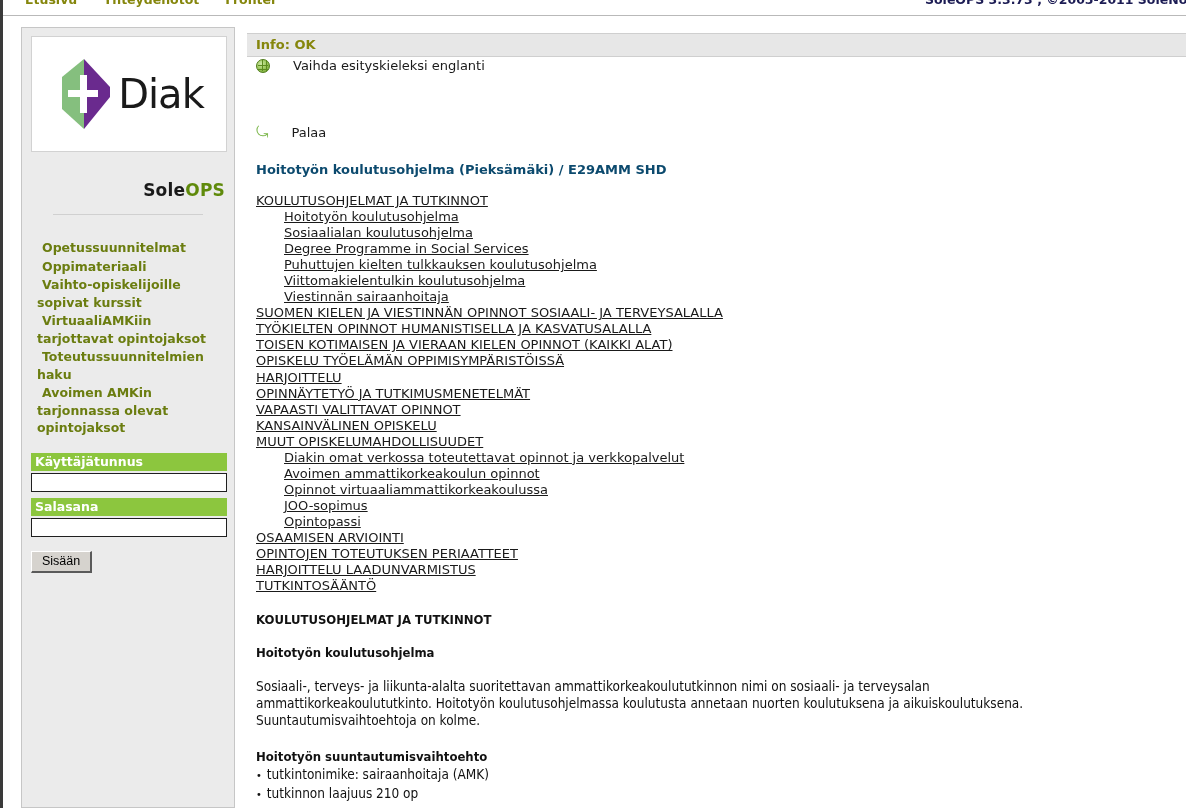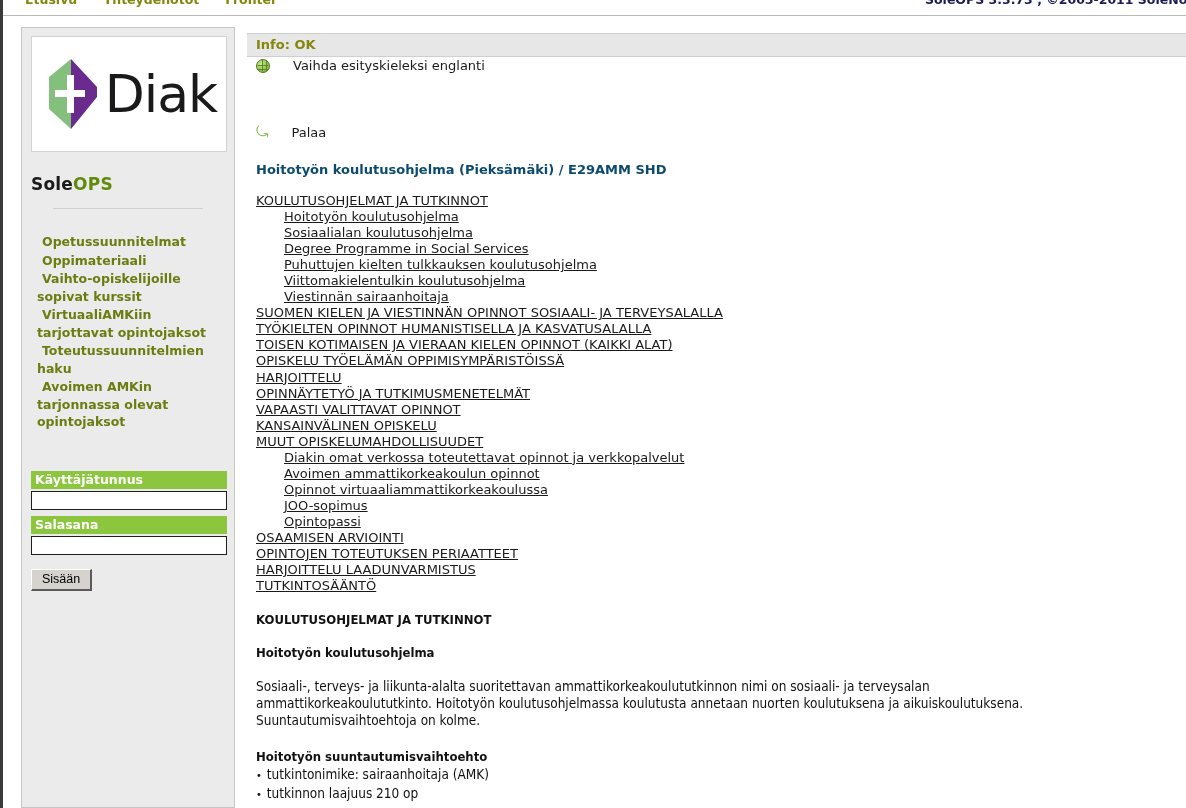--- a/index.html
+++ b/index.html
@@ -67,28 +67,28 @@
     height: 116px;
     background: #ffffff;
     border: 1px solid #d2d2d2;
     display: flex;
     align-items: center;
     justify-content: center;
   }
   #logo-inner { display: flex; align-items: center; gap: 2px; }
   #logo-word {
     font-family: "DejaVu Sans", "Liberation Sans", sans-serif;
-    font-size: 52px;
+    font-size: 40px;
     color: #1a1a1a;
     letter-spacing: -1px;
     line-height: 1;
   }
   #brand {
-    text-align: left;
-    margin-top: 22px;
+    text-align: right;
+    margin-top: 28px;
     font-size: 17px;
     font-weight: bold;
     letter-spacing: 0.2px;
   }
   #brand .sole { color: #1a1a1a; }
   #brand .ops  { color: #5f8a0b; }
   #brand-rule {
     margin: 14px auto 0 auto;
     width: 150px;
     height: 1px;
@@ -104,21 +104,21 @@
     color: #6b7d10;
     font-size: 12.5px;
     font-weight: bold;
     text-decoration: none;
     line-height: 17.5px;
     margin-bottom: 1px;
     text-indent: 5px;
   }
 
   
-  #login { margin-top: 40px; }
+  #login { margin-top: 16px; }
   .field-label {
     background: #8cc63e;
     color: #ffffff;
     font-size: 12.5px;
     font-weight: bold;
     padding: 1px 4px 2px 4px;
     width: 196px;
     height: 18px;
     line-height: 16px;
   }

